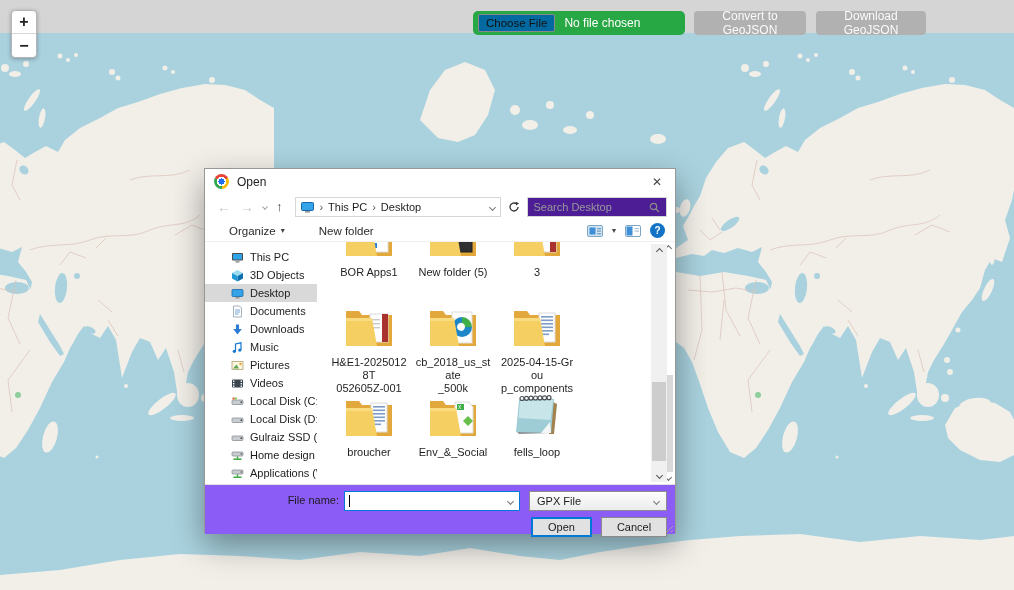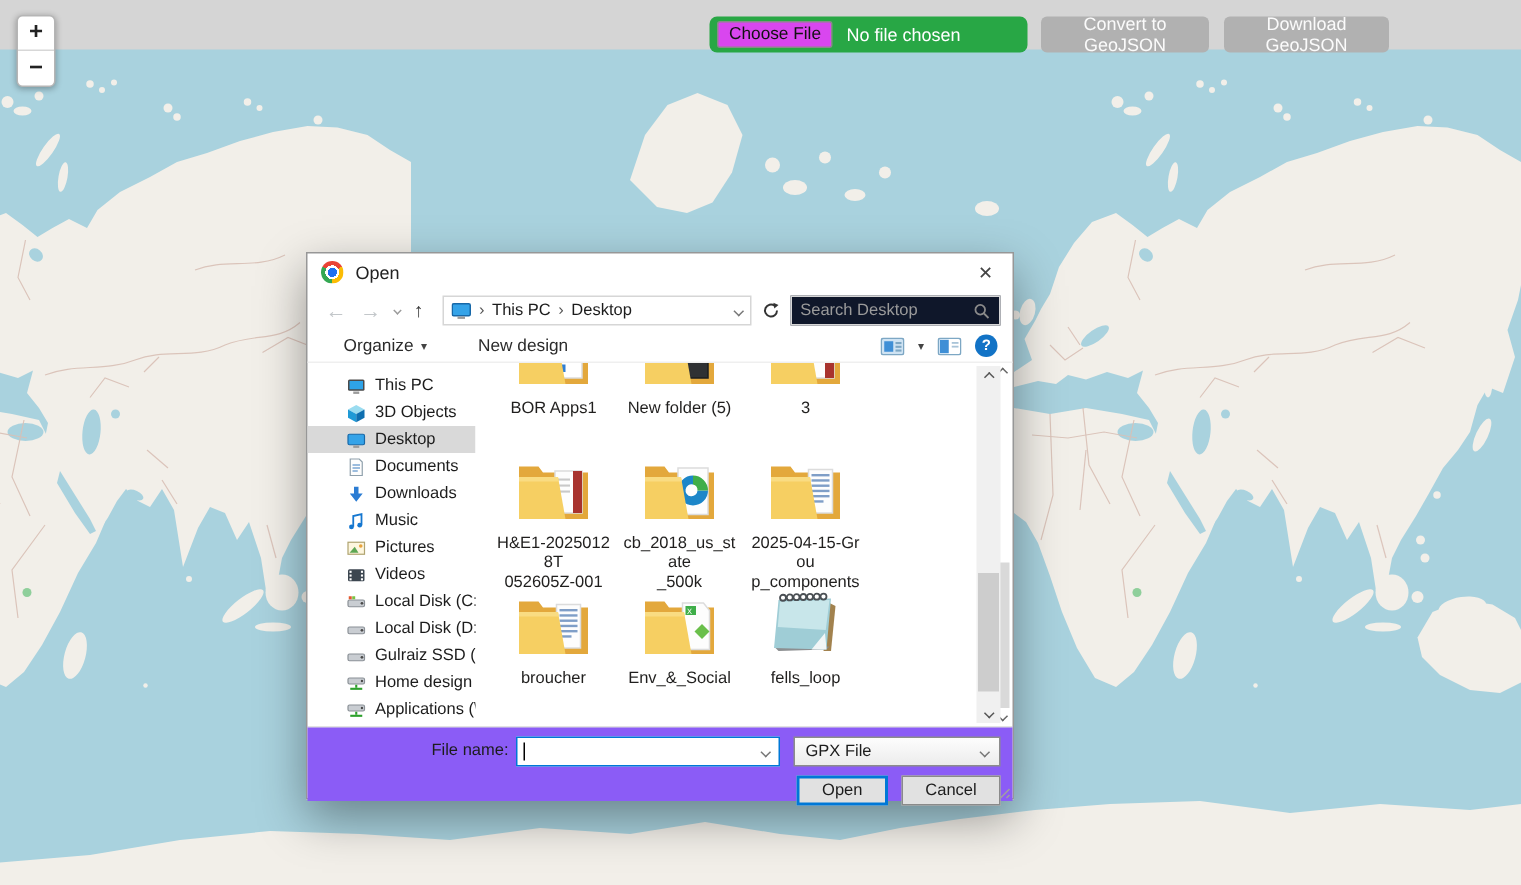--- a/index.html
+++ b/index.html
@@ -11,21 +11,21 @@
   .map svg{display:block;}
   
   .zoomctl{position:absolute;left:11px;top:10px;width:26px;background:#fff;border:1px solid #b5b5b5;
            border-radius:4px;box-shadow:0 1px 4px rgba(0,0,0,.3);overflow:hidden;}
   .zoomctl .zbtn{height:23px;display:flex;align-items:center;justify-content:center;
                  font-size:16px;font-weight:bold;color:#222;cursor:pointer;}
   .zoomctl .zbtn:first-child{border-bottom:1px solid #d7d7d7;}
   
   .greenbtn{position:absolute;left:473px;top:11px;width:212px;height:24px;background:#28a745;
             border-radius:5px;display:flex;align-items:center;padding-left:5px;}
-  .nativebtn{background:#d946ef;border:1px solid #8a8a8a;border-radius:2px;font-size:11.5px;
+  .nativebtn{background:#0369a1;border:1px solid #8a8a8a;border-radius:2px;font-size:11.5px;
              color:#111;padding:2px 7px;line-height:12px;}
   .filestatus{color:#fff;font-size:12px;margin-left:9px;}
   .graybtn{position:absolute;top:11px;height:24px;background:#b1b1b1;color:#fbfbfb;font-size:12px;
            border:none;border-radius:4px;display:flex;align-items:center;justify-content:center;}
   .convert{left:694px;width:112px;}
   .download{left:816px;width:110px;}
   
   .dialog{position:absolute;left:204px;top:168px;width:472px;height:365px;background:#fff;
           border:1px solid #979797;box-shadow:0 12px 30px rgba(0,0,0,.38);font-size:11px;color:#1c1c1c;}
   .titlebar{height:25px;display:flex;align-items:center;padding-left:9px;}
@@ -42,21 +42,21 @@
   .chev{display:inline-block;width:5px;height:5px;border-right:1.4px solid #777;border-bottom:1.4px solid #777;}
   .chev.down{transform:rotate(45deg);} .chev.up{transform:rotate(-135deg);}
   .chev.tiny{width:4px;height:4px;border-color:#9b9b9b;margin-right:9px;transform:rotate(45deg);}
   .crumbbox{width:212px;height:20px;border:1px solid #d6d6d6;display:flex;align-items:center;
             padding:0 5px;background:#fff;}
   .crumbbox .sep{margin:0 5px;color:#555;font-size:11px;}
   .crumb{color:#1c1c1c;}
   .crumb-chev{margin-left:auto;}
   .refresh{margin:0 7px;display:flex;}
   .searchbox{width:145px;height:20px;border:1px solid #d6d6d6;display:flex;align-items:center;
-             padding:0 6px;background:#0f172a;}
+             padding:0 6px;background:#4c1d95;}
   .searchtext{color:#9a9a9a;flex:1;}
   
   .toolbar{height:22px;display:flex;align-items:center;padding:0 10px 0 24px;border-bottom:1px solid #efefef;}
   .tool-label{color:#2b2b2b;font-size:11.5px;text-align:center;}
   .tool-caret{font-size:8px;color:#444;margin-left:5px;}
   .newfolder{margin-left:34px;}
   .tb-right{margin-left:auto;display:flex;align-items:center;gap:9px;}
   .helpbtn{width:15px;height:15px;border-radius:50%;background:#1273c6;color:#fff;font-weight:bold;
            font-size:10px;display:flex;align-items:center;justify-content:center;}
   
@@ -250,21 +250,21 @@
         <svg width="11" height="11" viewBox="0 0 11 11">
           <circle cx="4.5" cy="4.5" r="3.2" fill="none" stroke="#8a8a8a" stroke-width="1.2"></circle>
           <line x1="7" y1="7" x2="10" y2="10" stroke="#8a8a8a" stroke-width="1.2"></line>
         </svg>
       </div>
     </div>
 
     <div class="toolbar">
       <span class="tool-label">Organize</span>
       <span class="tool-caret">▾</span>
-      <span class="tool-label newfolder">New design</span>
+      <span class="tool-label newfolder">New folder</span>
       <div class="tb-right">
         <span style="display:flex;align-items:center;gap:4px;">
           <svg width="16" height="12" viewBox="0 0 16 12">
             <rect x="0.5" y="0.5" width="15" height="11" rx="1.5" fill="#cfe3f3" stroke="#7da7c4"></rect>
             <rect x="2.5" y="2.5" width="6" height="7" fill="#3f8fd6"></rect>
             <rect x="10" y="3" width="4" height="1.4" fill="#7da7c4"></rect>
             <rect x="10" y="5.5" width="4" height="1.4" fill="#7da7c4"></rect>
             <rect x="10" y="8" width="4" height="1.4" fill="#7da7c4"></rect>
           </svg>
           <span class="tool-caret">▾</span>

